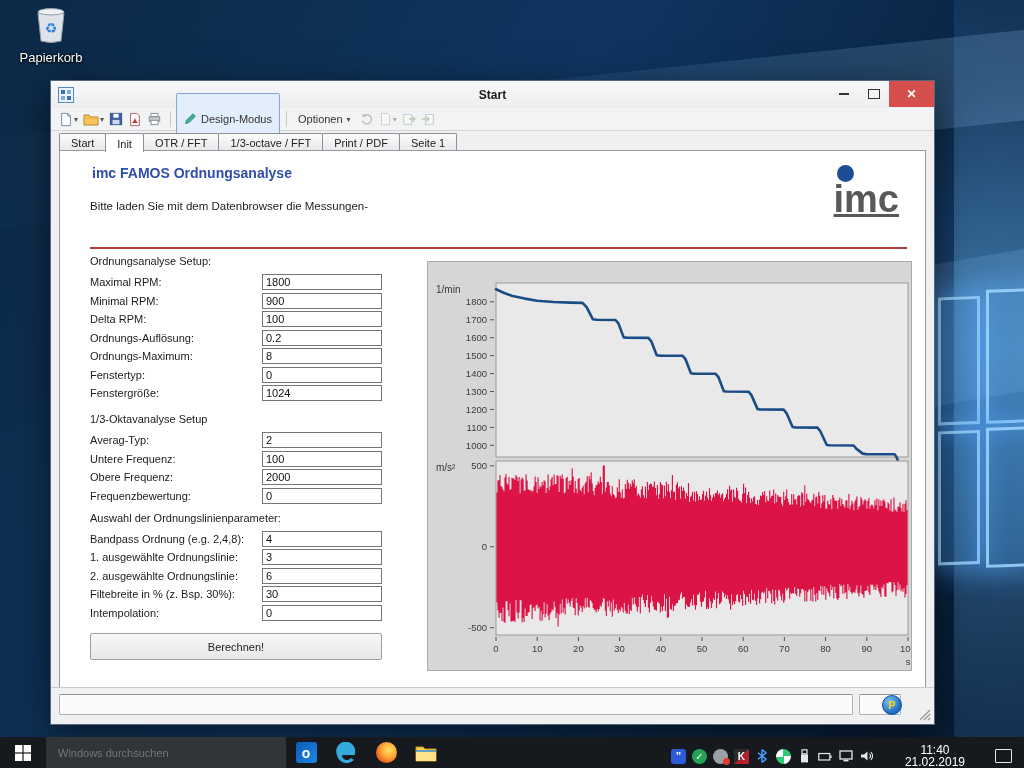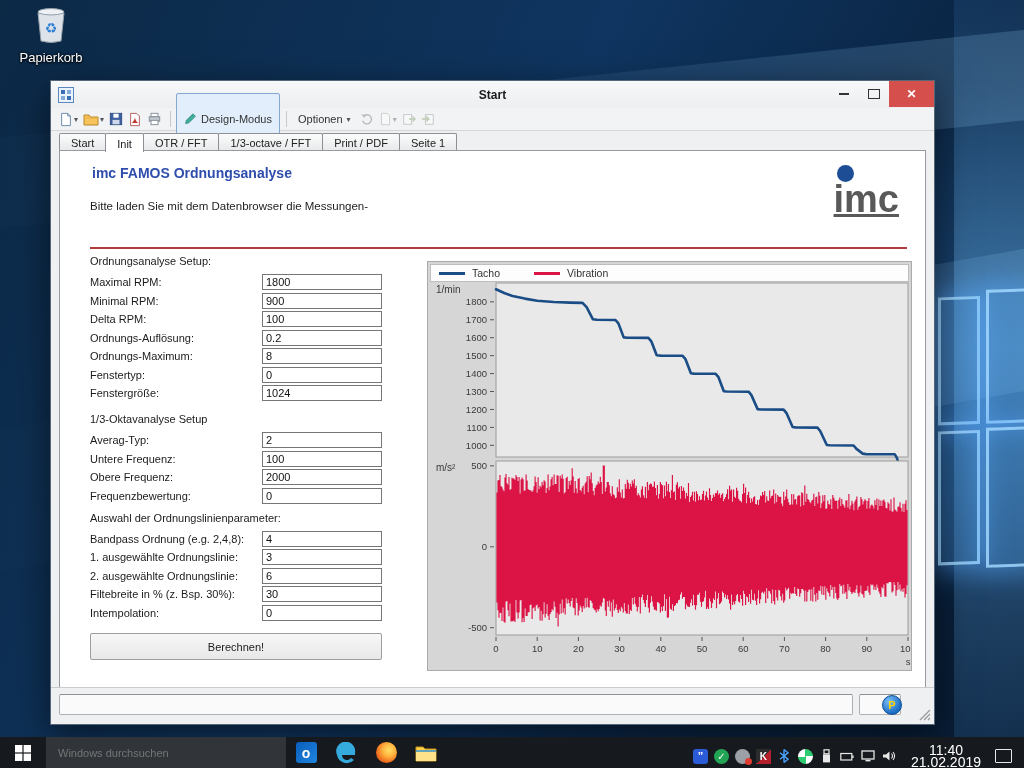--- a/index.html
+++ b/index.html
@@ -101,21 +101,21 @@
   .firefox{width:21px;height:21px;border-radius:50%;
     background:radial-gradient(circle at 62% 38%,#ffe066 0%,#ffb23e 35%,#f0701f 65%,#c24310 100%);}
   .tray{margin-left:auto;display:flex;align-items:center;gap:6px;padding-right:4px;}
   .ti{width:15px;height:15px;display:grid;place-items:center;font-size:10px;}
   .ti-quote{background:#2b5bd7;border-radius:3px;color:#fff;font-weight:bold;font-size:11px;line-height:8px;}
   .ti-check{background:#23a455;border-radius:50%;color:#fff;font-size:10px;}
   .ti-gray{background:#9aa0a6;border-radius:50%;position:relative;}
   .ti-gray::after{content:"";position:absolute;right:-2px;bottom:-1px;width:7px;height:7px;border-radius:50%;background:#e03c31;}
   .ti-kasp{background:linear-gradient(135deg,#2c2c2c 50%,#b31f2a 50%);color:#fff;font-weight:bold;font-size:10px;}
   .ti-pin{border-radius:50%;background:conic-gradient(#2ecc71 0 25%,#ffffff 0 50%,#2ecc71 0 75%,#ffffff 0);}
-  .clock{color:#fff;font-size:14px;line-height:12px;text-align:center;margin:0 8px;}
+  .clock{color:#fff;font-size:12px;line-height:12px;text-align:center;margin:0 24px;}
   .acenter{width:15px;height:12px;border:1.5px solid #e8e8e8;border-radius:1px;margin-right:8px;}
 </style>
 </head>
 <body>
 
 <div class="desktop">
   <div class="ray ray1"></div>
   <div class="ray ray2"></div>
   <div class="glowcol abs"></div>
   <div class="panes abs">
@@ -372,30 +372,20 @@
             <line x1="356.4" y1="375" x2="356.4" y2="379" stroke="#555" stroke-width="1"></line>
             <text x="356.4" y="390" text-anchor="middle" font-size="9.5" fill="#3a3a3a" font-family="&quot;Liberation Sans&quot;, sans-serif">70</text>
             <line x1="397.6" y1="375" x2="397.6" y2="379" stroke="#555" stroke-width="1"></line>
             <text x="397.6" y="390" text-anchor="middle" font-size="9.5" fill="#3a3a3a" font-family="&quot;Liberation Sans&quot;, sans-serif">80</text>
             <line x1="438.8" y1="375" x2="438.8" y2="379" stroke="#555" stroke-width="1"></line>
             <text x="438.8" y="390" text-anchor="middle" font-size="9.5" fill="#3a3a3a" font-family="&quot;Liberation Sans&quot;, sans-serif">90</text>
             <line x1="480" y1="375" x2="480" y2="379" stroke="#555" stroke-width="1"></line>
             <text x="480" y="390" text-anchor="middle" font-size="9.5" fill="#3a3a3a" font-family="&quot;Liberation Sans&quot;, sans-serif">100</text>
             <text x="480" y="403" text-anchor="middle" font-size="9.5" fill="#3a3a3a" font-family="&quot;Liberation Sans&quot;, sans-serif">s</text>
           </svg>
-        <div class="legend">
-          <div class="lg-item">
-            <span class="lg-swatch" style="background: rgb(26, 76, 133);"></span>
-            <span>Tacho</span>
-          </div>
-          <div class="lg-item" style="margin-left:34px;">
-            <span class="lg-swatch" style="background: rgb(220, 20, 70);"></span>
-            <span>Vibration</span>
-          </div>
-        </div>
       </div>
     </div>
 
     <div class="statusbar">
       <div class="sunken sk1"></div>
       <div class="sunken sk2"></div>
       <div class="pbadge">P</div>
       <svg class="grip" viewBox="0 0 12 12">
         <path d="M11 1 L1 11 M11 5 L5 11 M11 9 L9 11" stroke="#9a9c9e" stroke-width="1.4"></path>
       </svg>

